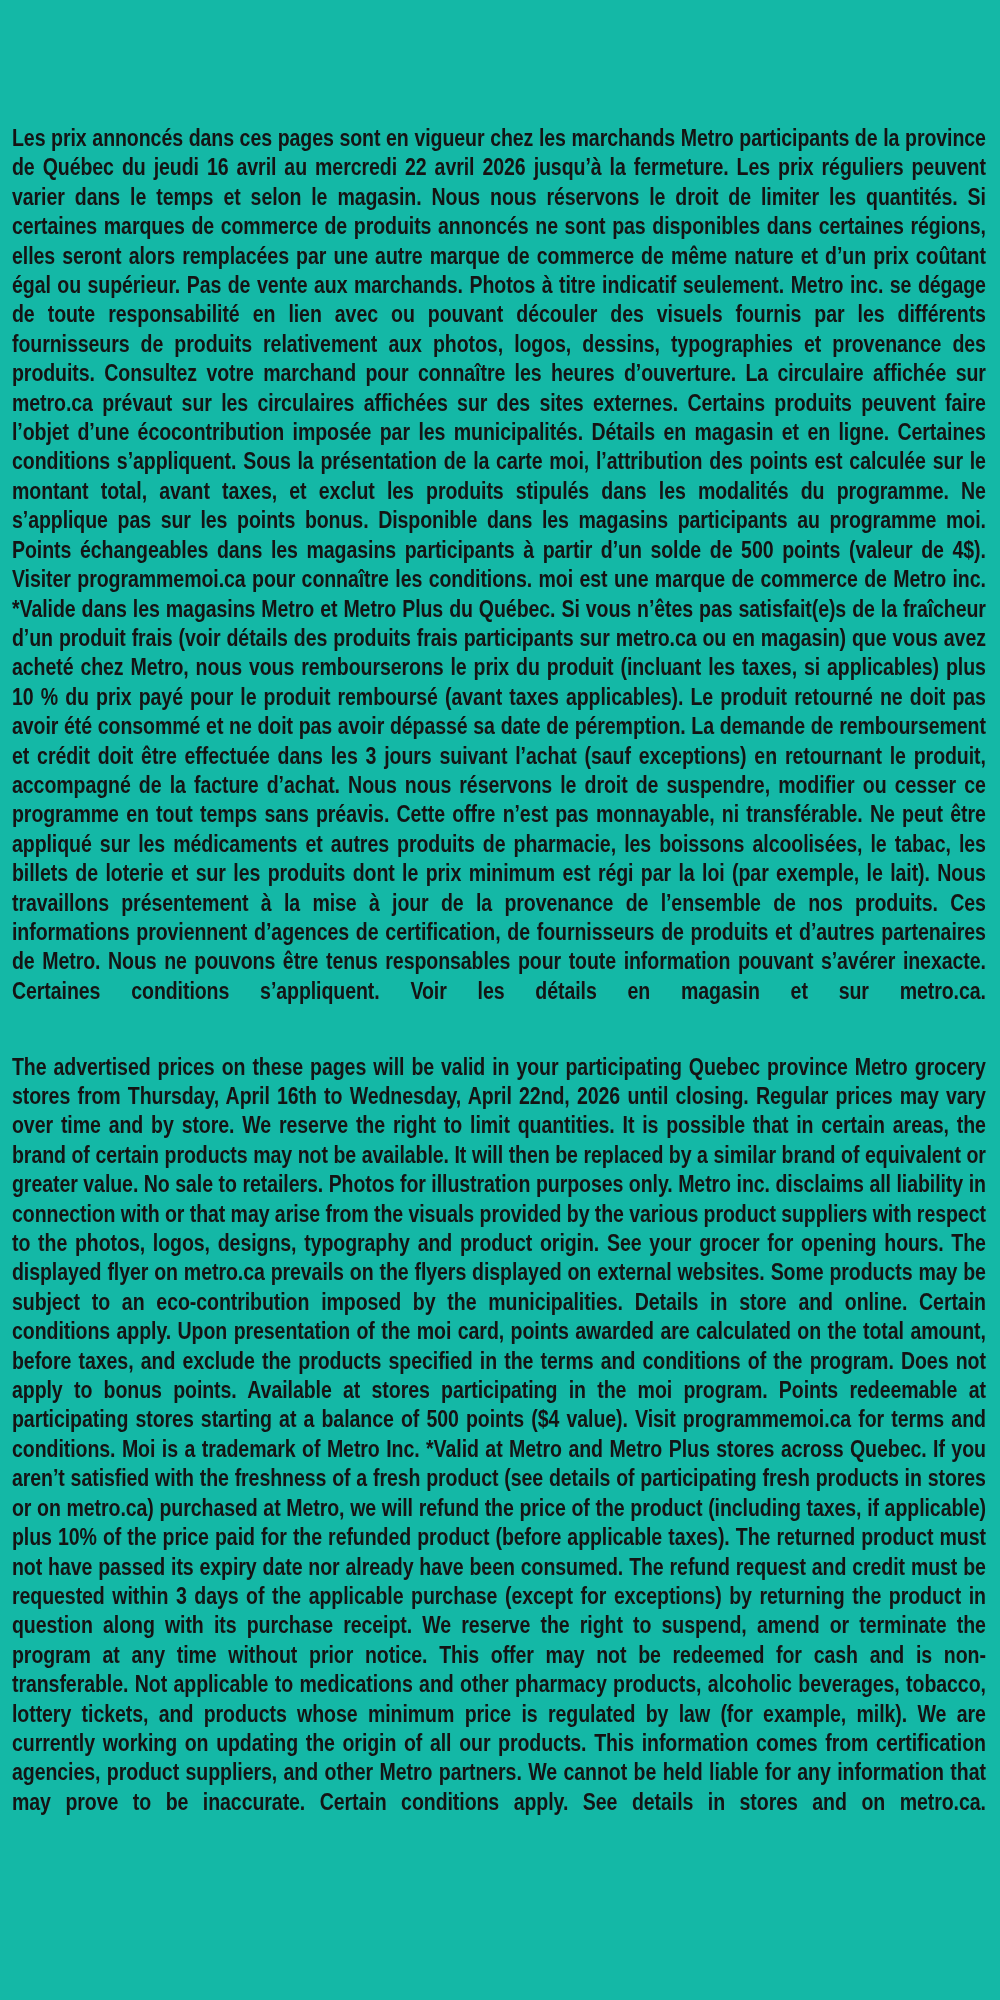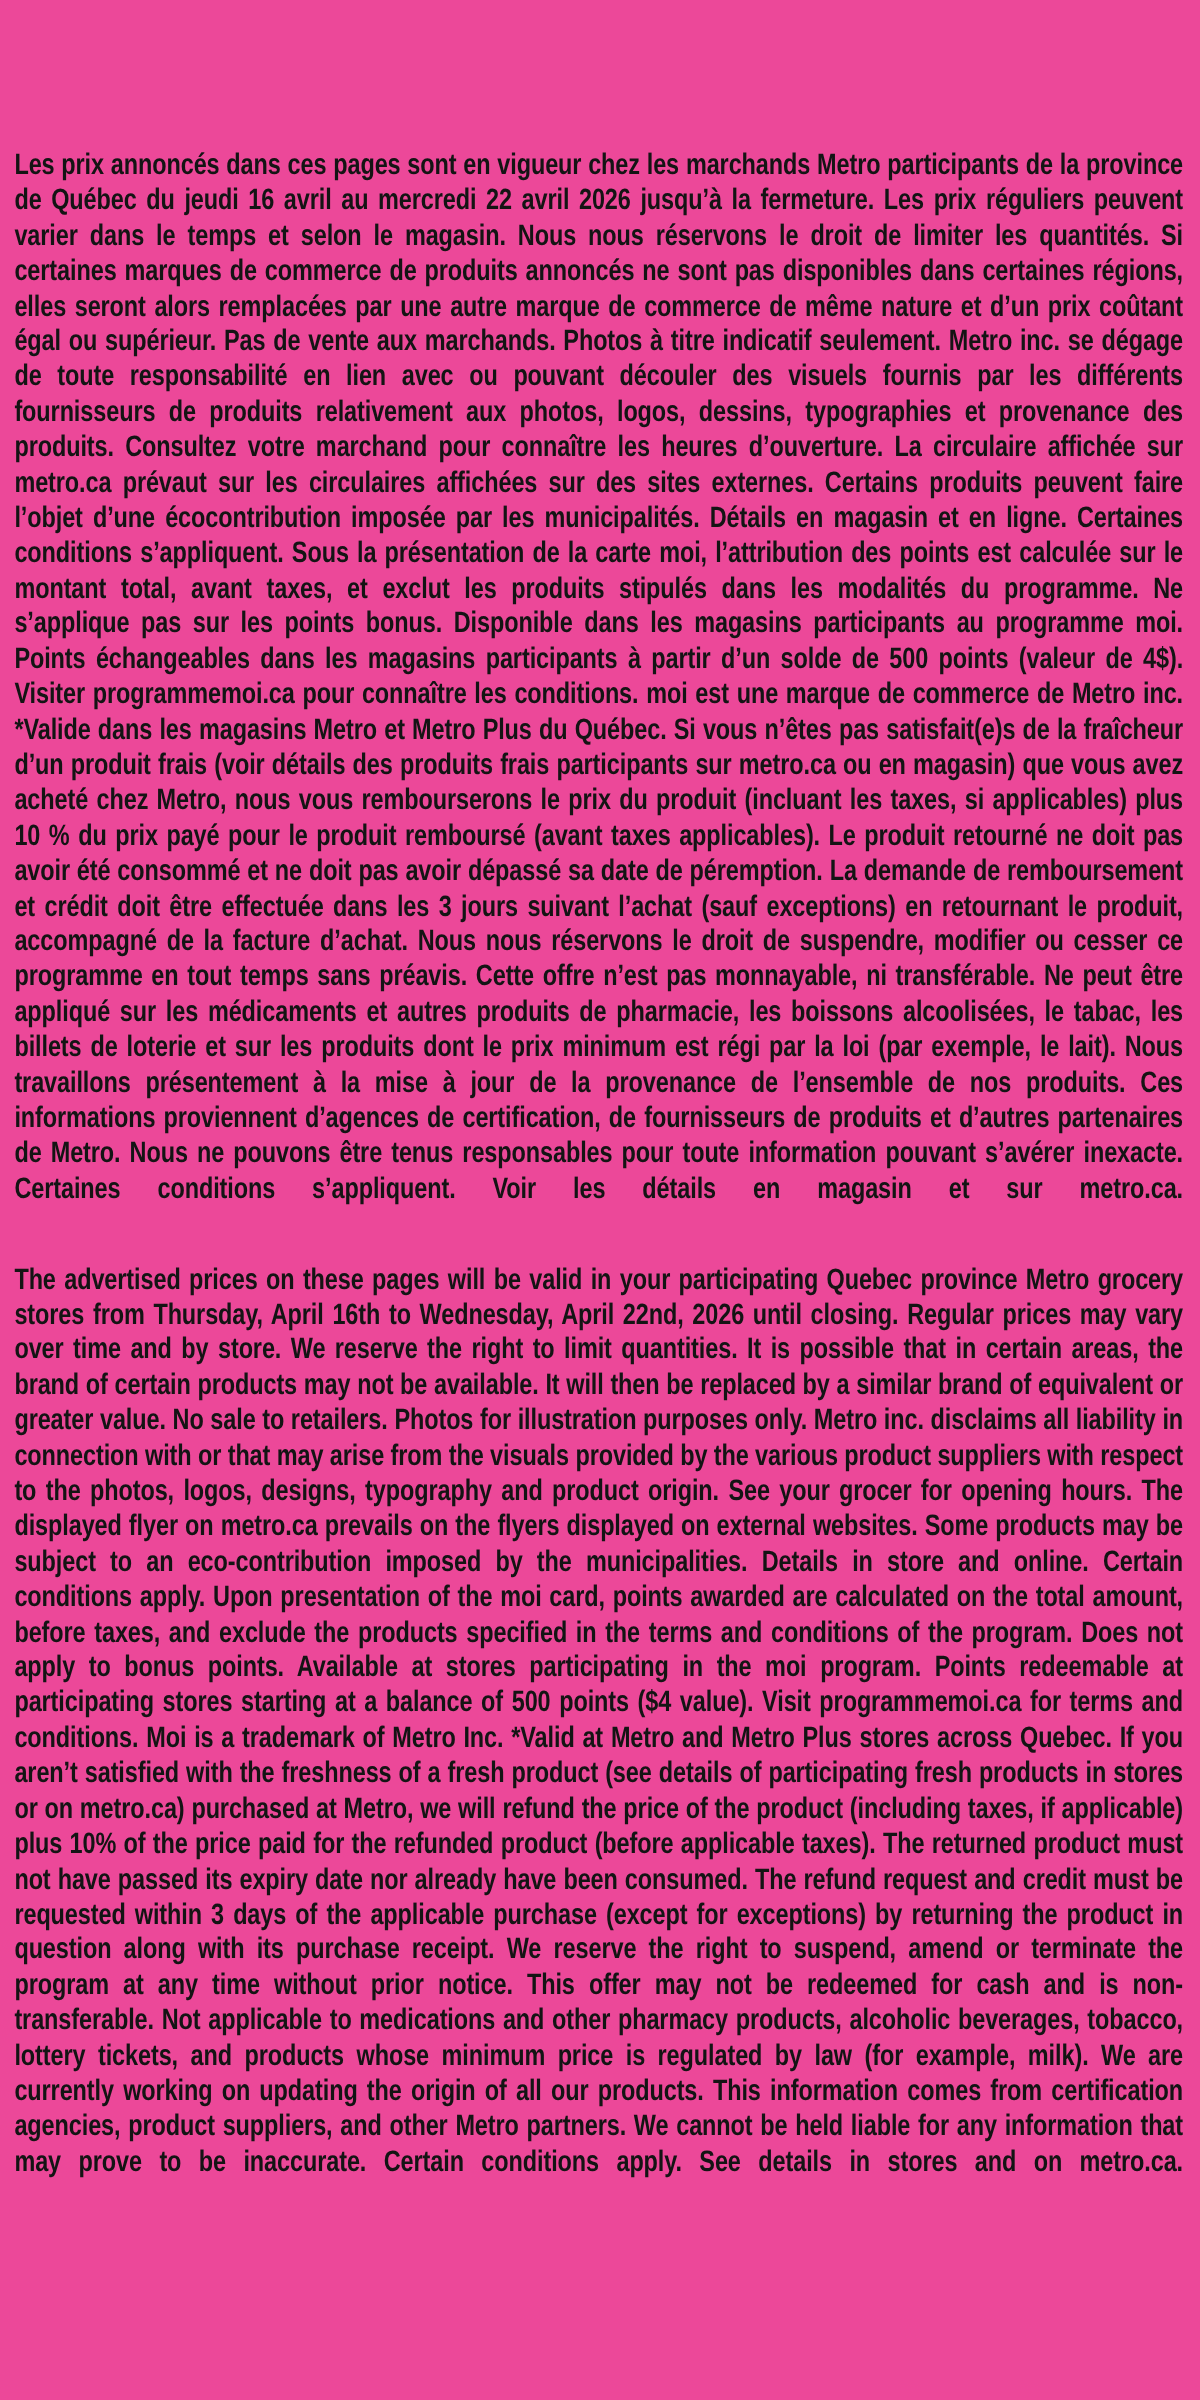--- a/index.html
+++ b/index.html
@@ -13,21 +13,21 @@
     height: 2000px;
     overflow: hidden;
     font-family: "Liberation Sans", "DejaVu Sans", sans-serif;
     color: #1a1a1a;
   }
 
   .page {
     box-sizing: border-box;
     width: 1000px;
     height: 2000px;
-    background: #ec4899;
+    background: #14b8a6;
     padding: 123px 26px 0 12px;
   }
 
   .legal-block {
     
     font-weight: 700;
     font-size: 24.6px;
     line-height: 29.4px;
     text-align: justify;
     text-justify: inter-word;

